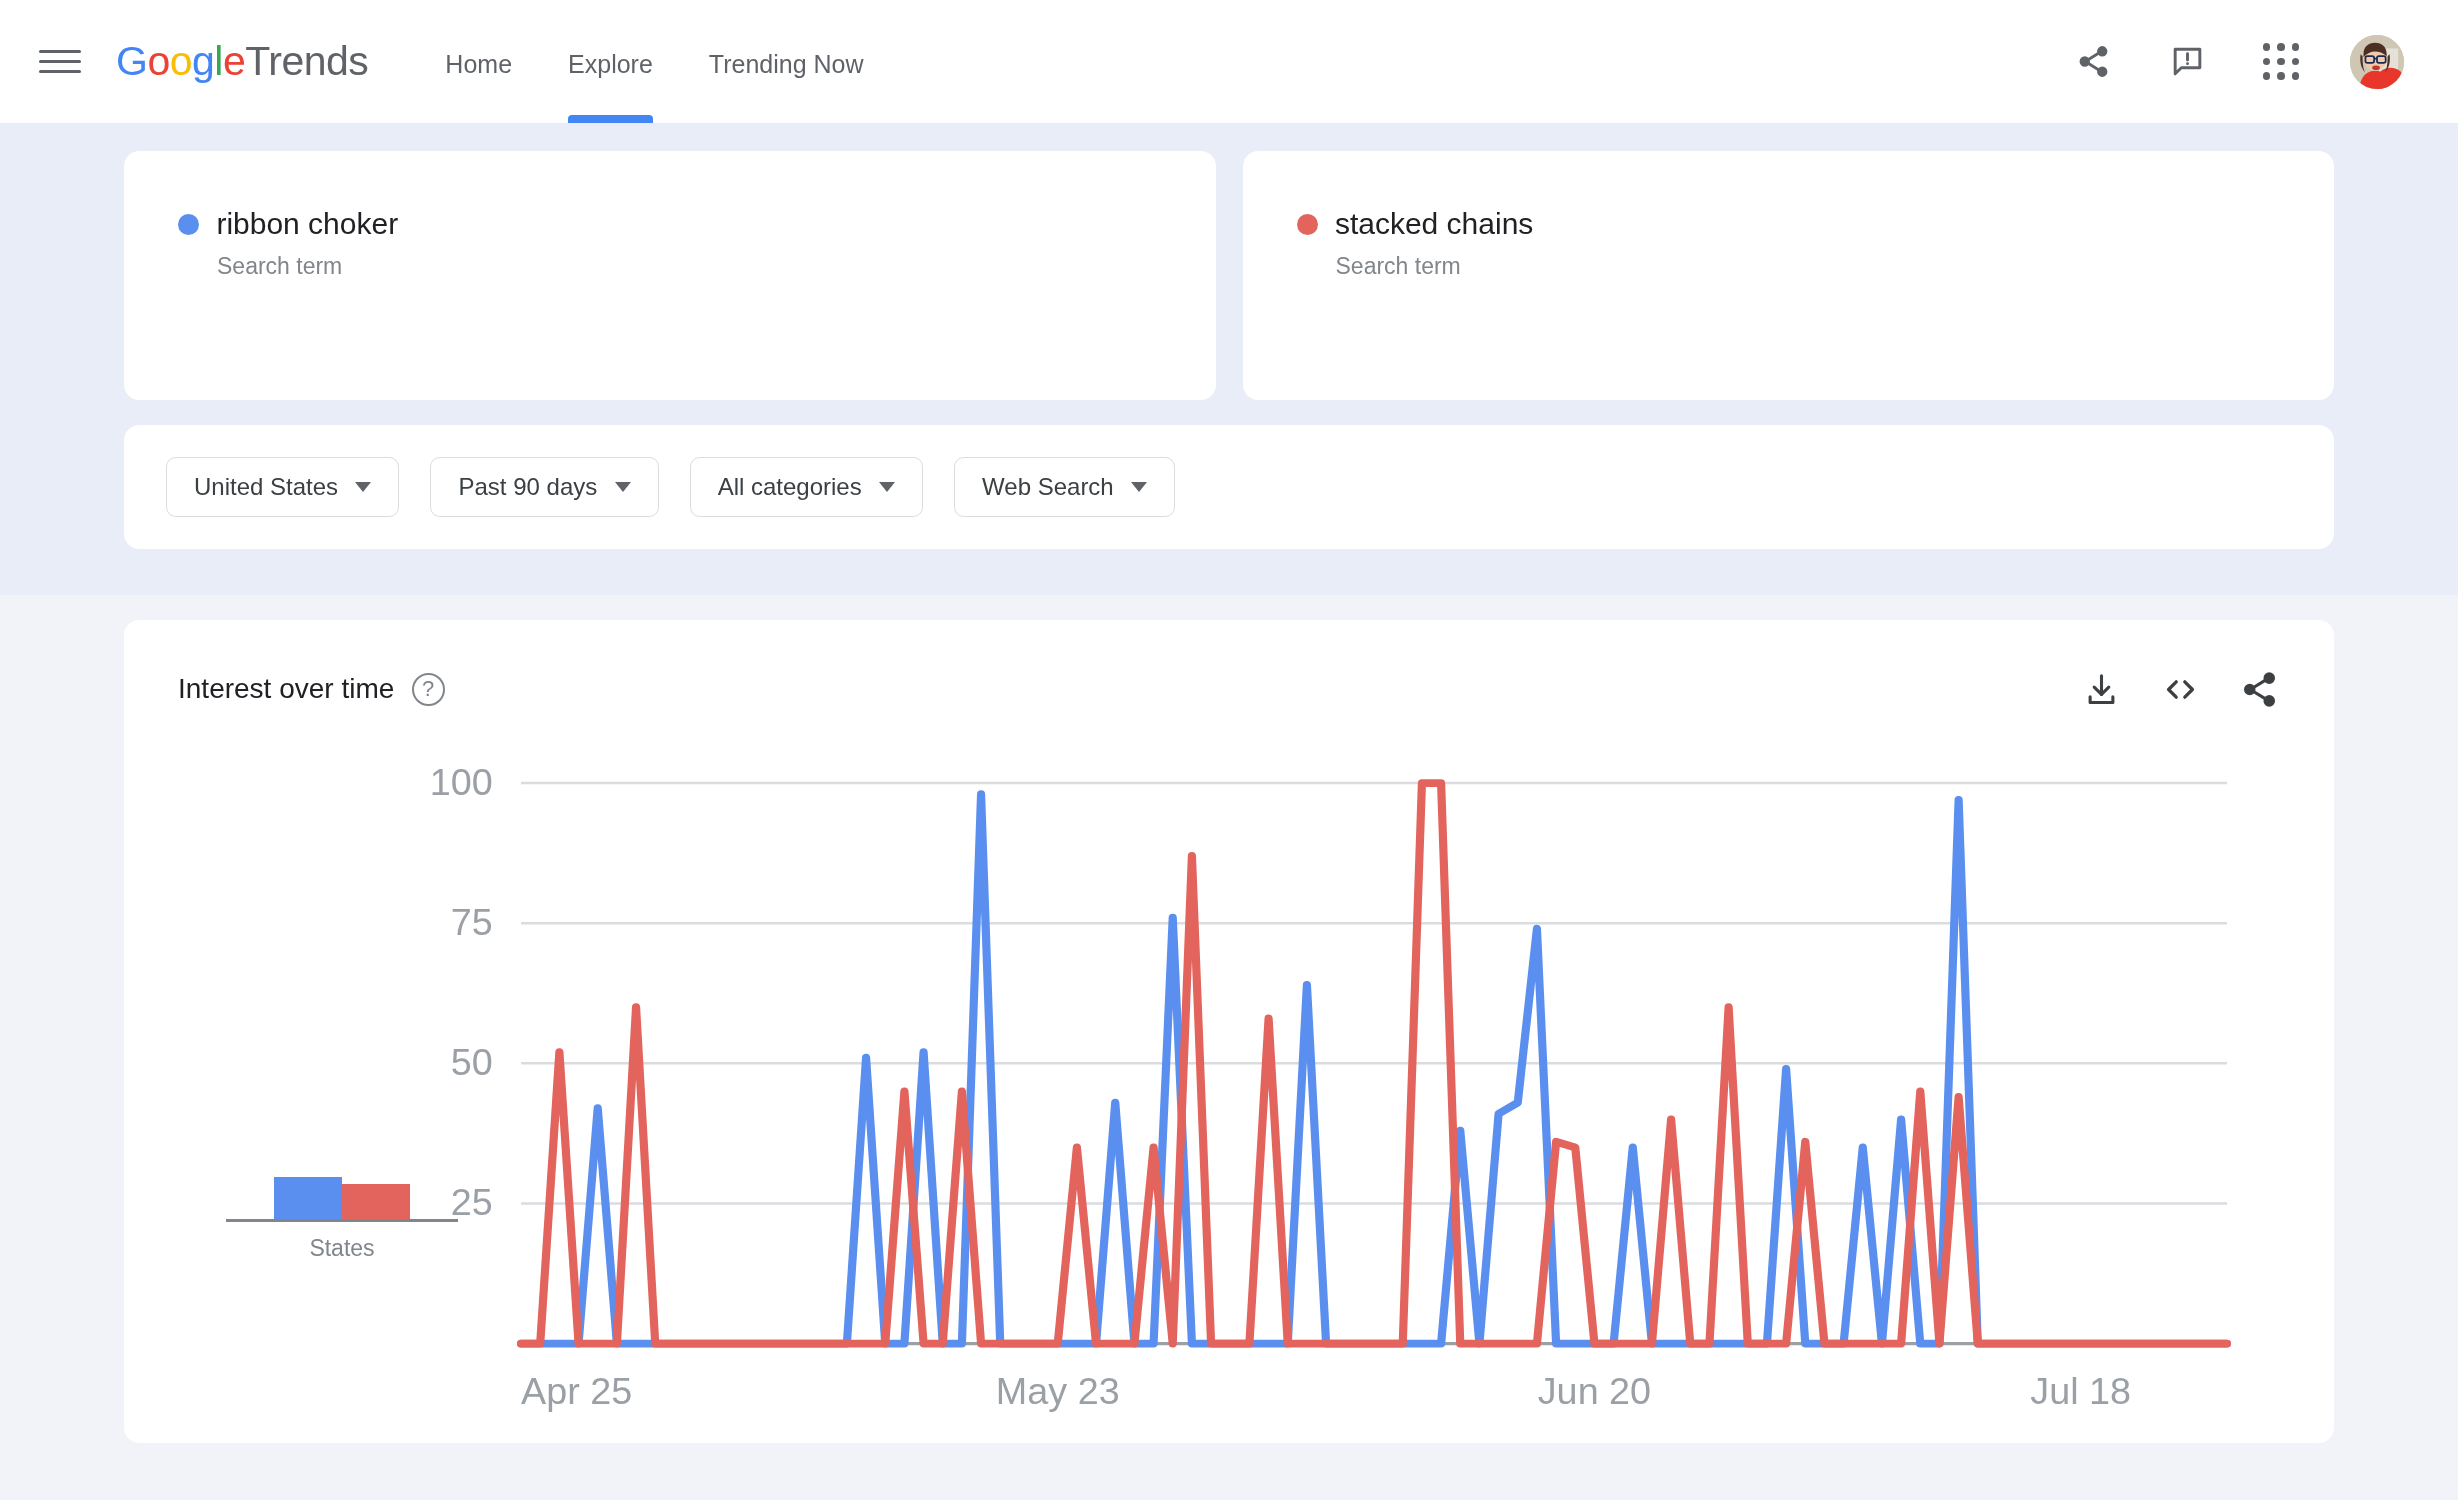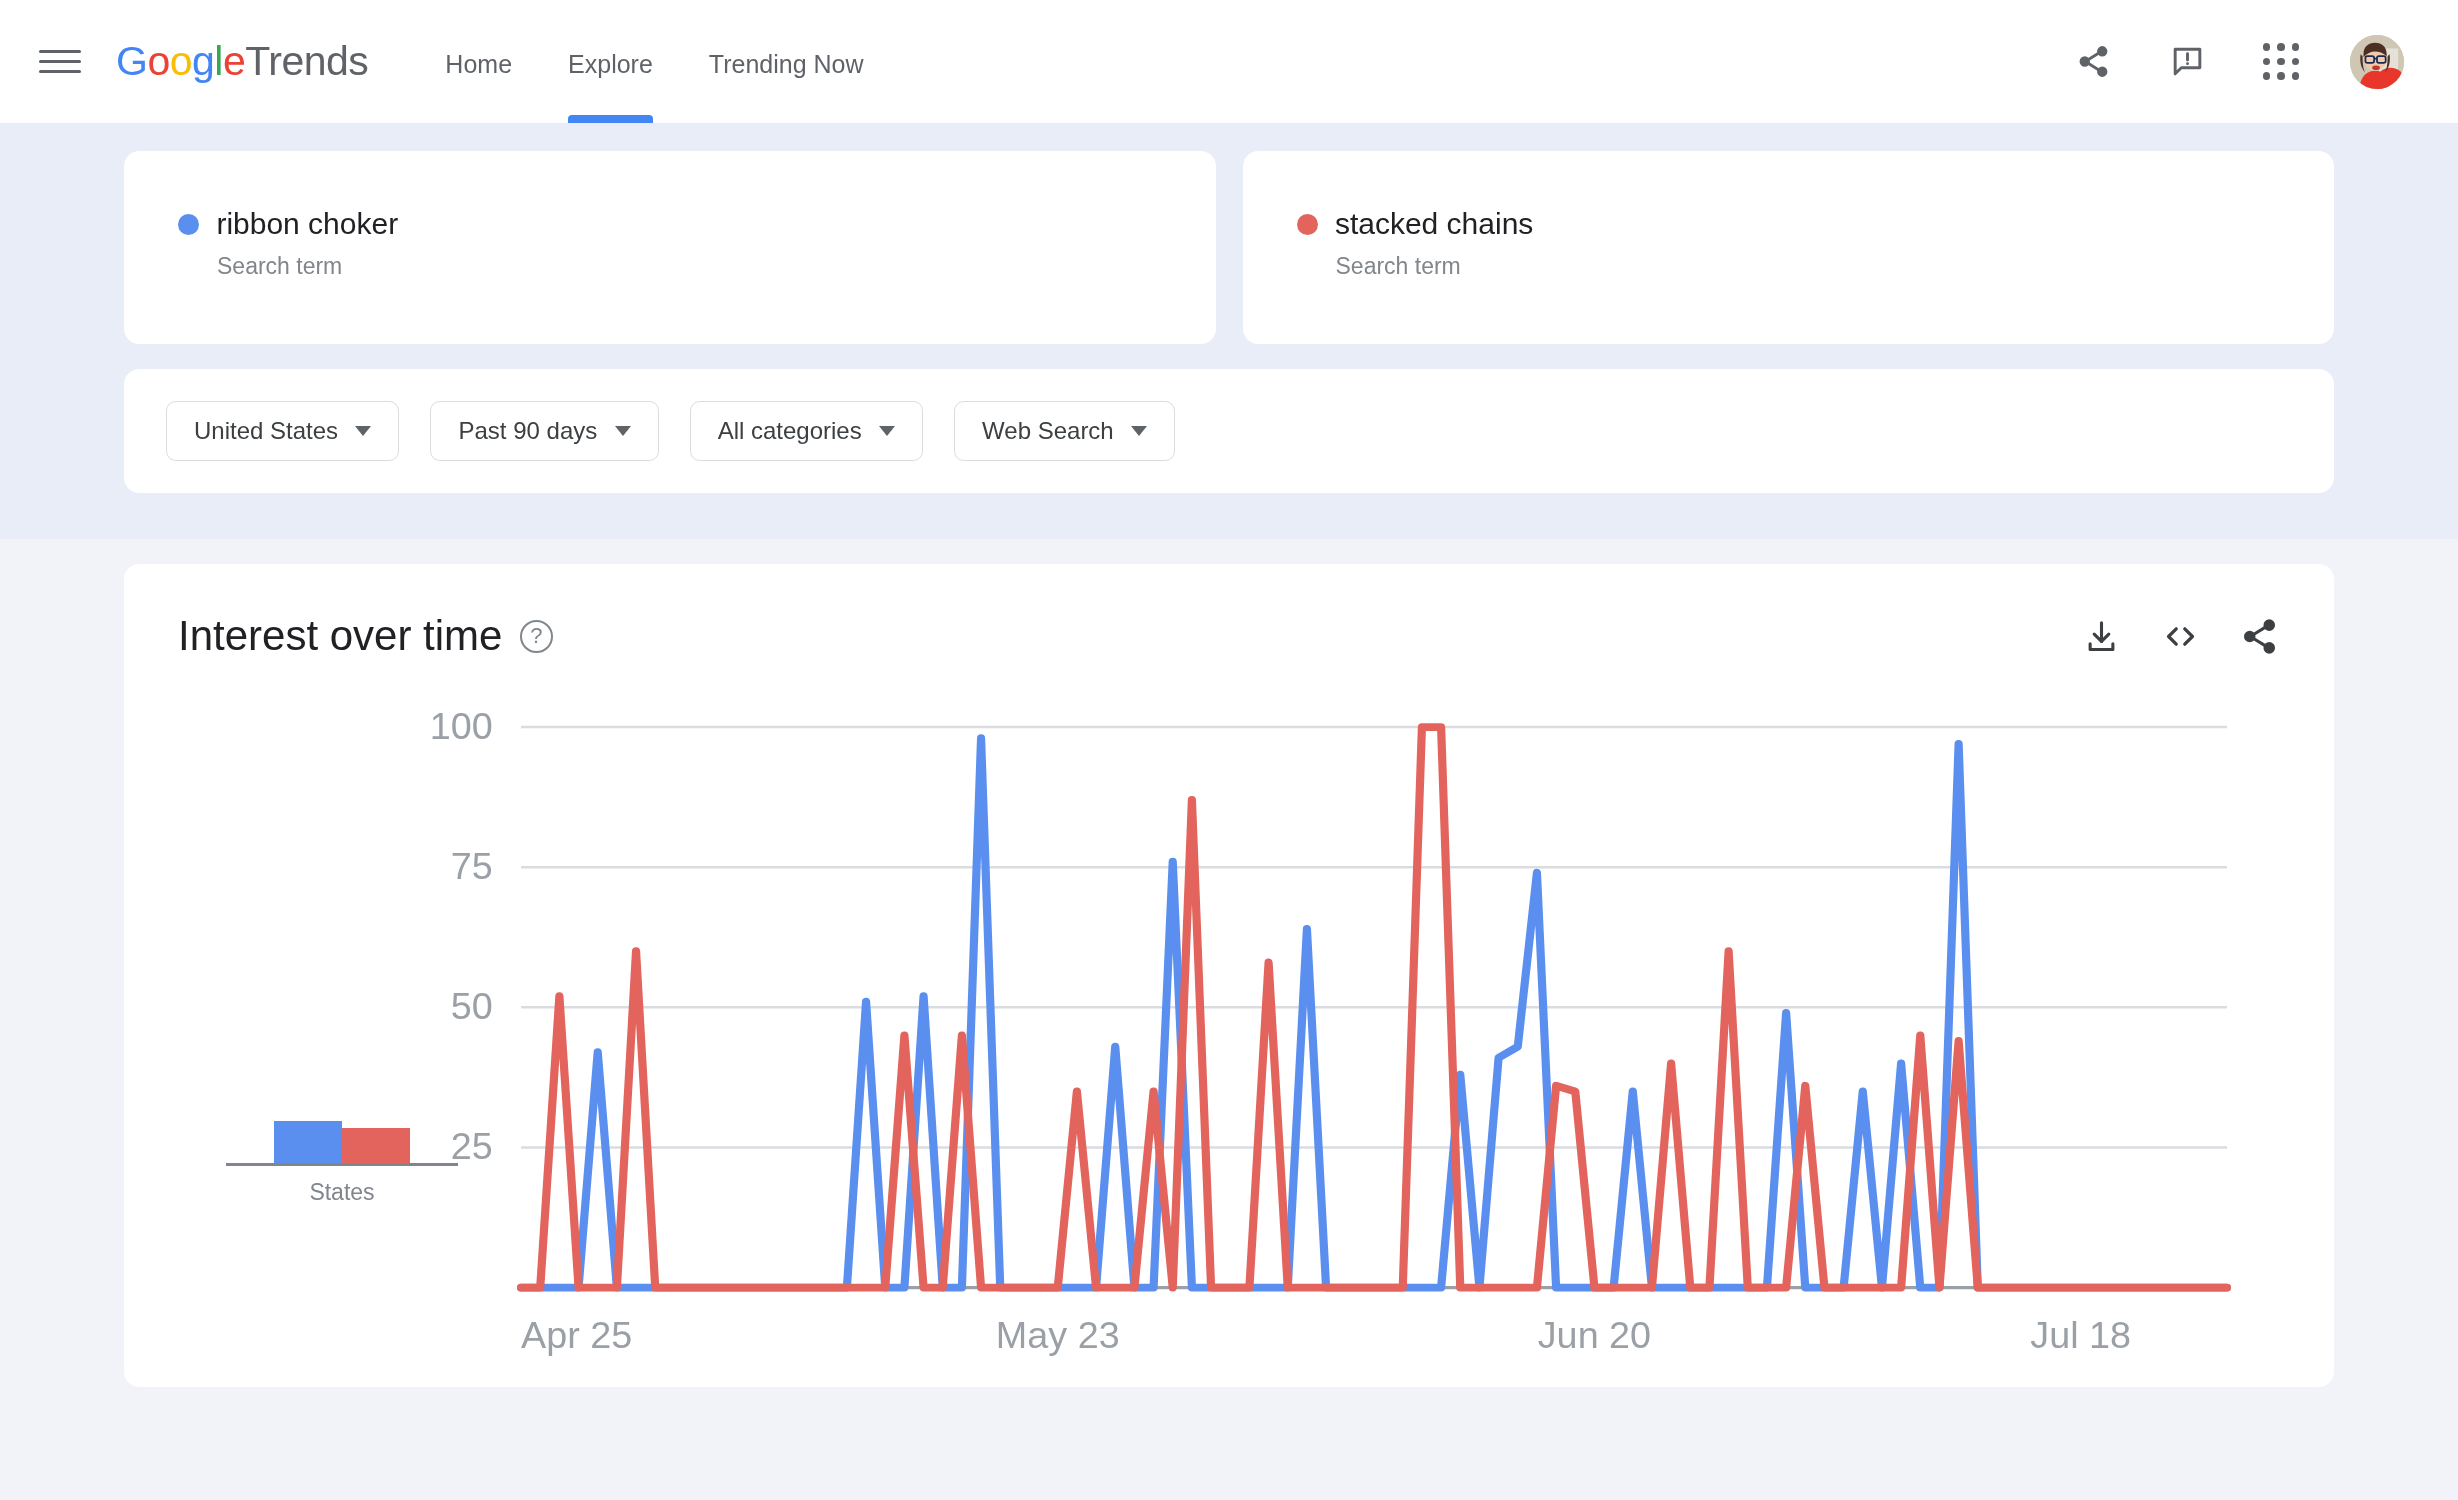--- a/index.html
+++ b/index.html
@@ -41,21 +41,21 @@
     grid-template-rows: repeat(3, 7.7px); gap:6.8px; }
   .grid-icon i { background:#5f6368; border-radius:50%; display:block; width:7.7px; height:7.7px;}
   .avatar { width:54px; height:54px; border-radius:50%; overflow:hidden;
     cursor:pointer; background:#c9bda8; position:relative; }
   .avatar .face { position:absolute; inset:0; }
 
   
   .query-band { background:#e8edf7; padding: 27px 0 46px 0; }
   .cards { display:flex; gap: 27px; padding: 0 124px; }
   .term-card {
-    flex: 1 1 0; height: 193px; background:#fff; border-radius: 15.4px;
+    flex: 1 1 0; height: 249px; background:#fff; border-radius: 15.4px;
     padding: 56px 54px 0 54px; position:relative;
   }
   .term-head { display:flex; align-items:center; gap:17.4px; }
   .dot { width: 21px; height:21px; border-radius:50%; flex:0 0 auto; }
   .term-name { font-size: 30px; color:#202124; }
   .term-type { font-size: 23px; color:#80868b; margin-top: 11.6px; margin-left: 39px; }
   .add-card {
     flex: 1 1 0; height:249px; background:#ccd7f0; border-radius: 15.4px;
     display:flex; align-items:center; padding-left: 54px; gap: 31px; cursor:pointer;
   }
@@ -76,21 +76,21 @@
     font-size: 24px; color:#3c4043; cursor:pointer; background:#fff;
   }
   .caret { width:0; height:0; border-left:8.7px solid transparent;
     border-right:8.7px solid transparent; border-top:10.6px solid #5f6368; }
 
   
   .chart-wrap { padding: 25px 124px 0 124px; }
   .chart-card { background:#fff; border-radius: 15.4px; height: 823px;
     padding: 48px 54px 0 54px; position:relative; }
   .chart-head { display:flex; align-items:center; }
-  .chart-title { font-size: 42px; color:#202124; }
+  .chart-title { font-size: 28px; color:#202124; }
   .help-icon { width:33px; height:33px; border:2.4px solid #80868b; border-radius:50%;
     margin-left: 17.4px; display:flex; align-items:center; justify-content:center;
     font-size:22px; color:#80868b; cursor:pointer; line-height:1; }
   .head-actions { margin-left:auto; display:flex; align-items:center; gap:37px; }
   .act { width:42px; height:42px; cursor:pointer; color:#3c4043;
          display:flex; align-items:center; justify-content:center; }
 
   .plot-area { position:absolute; left:0; right:0; top:145px; bottom:0; }
   .avg-block { position:absolute; left:102px; top:348px; width:232px; }
   .avg-bars { height:106px; display:flex; align-items:flex-end;

